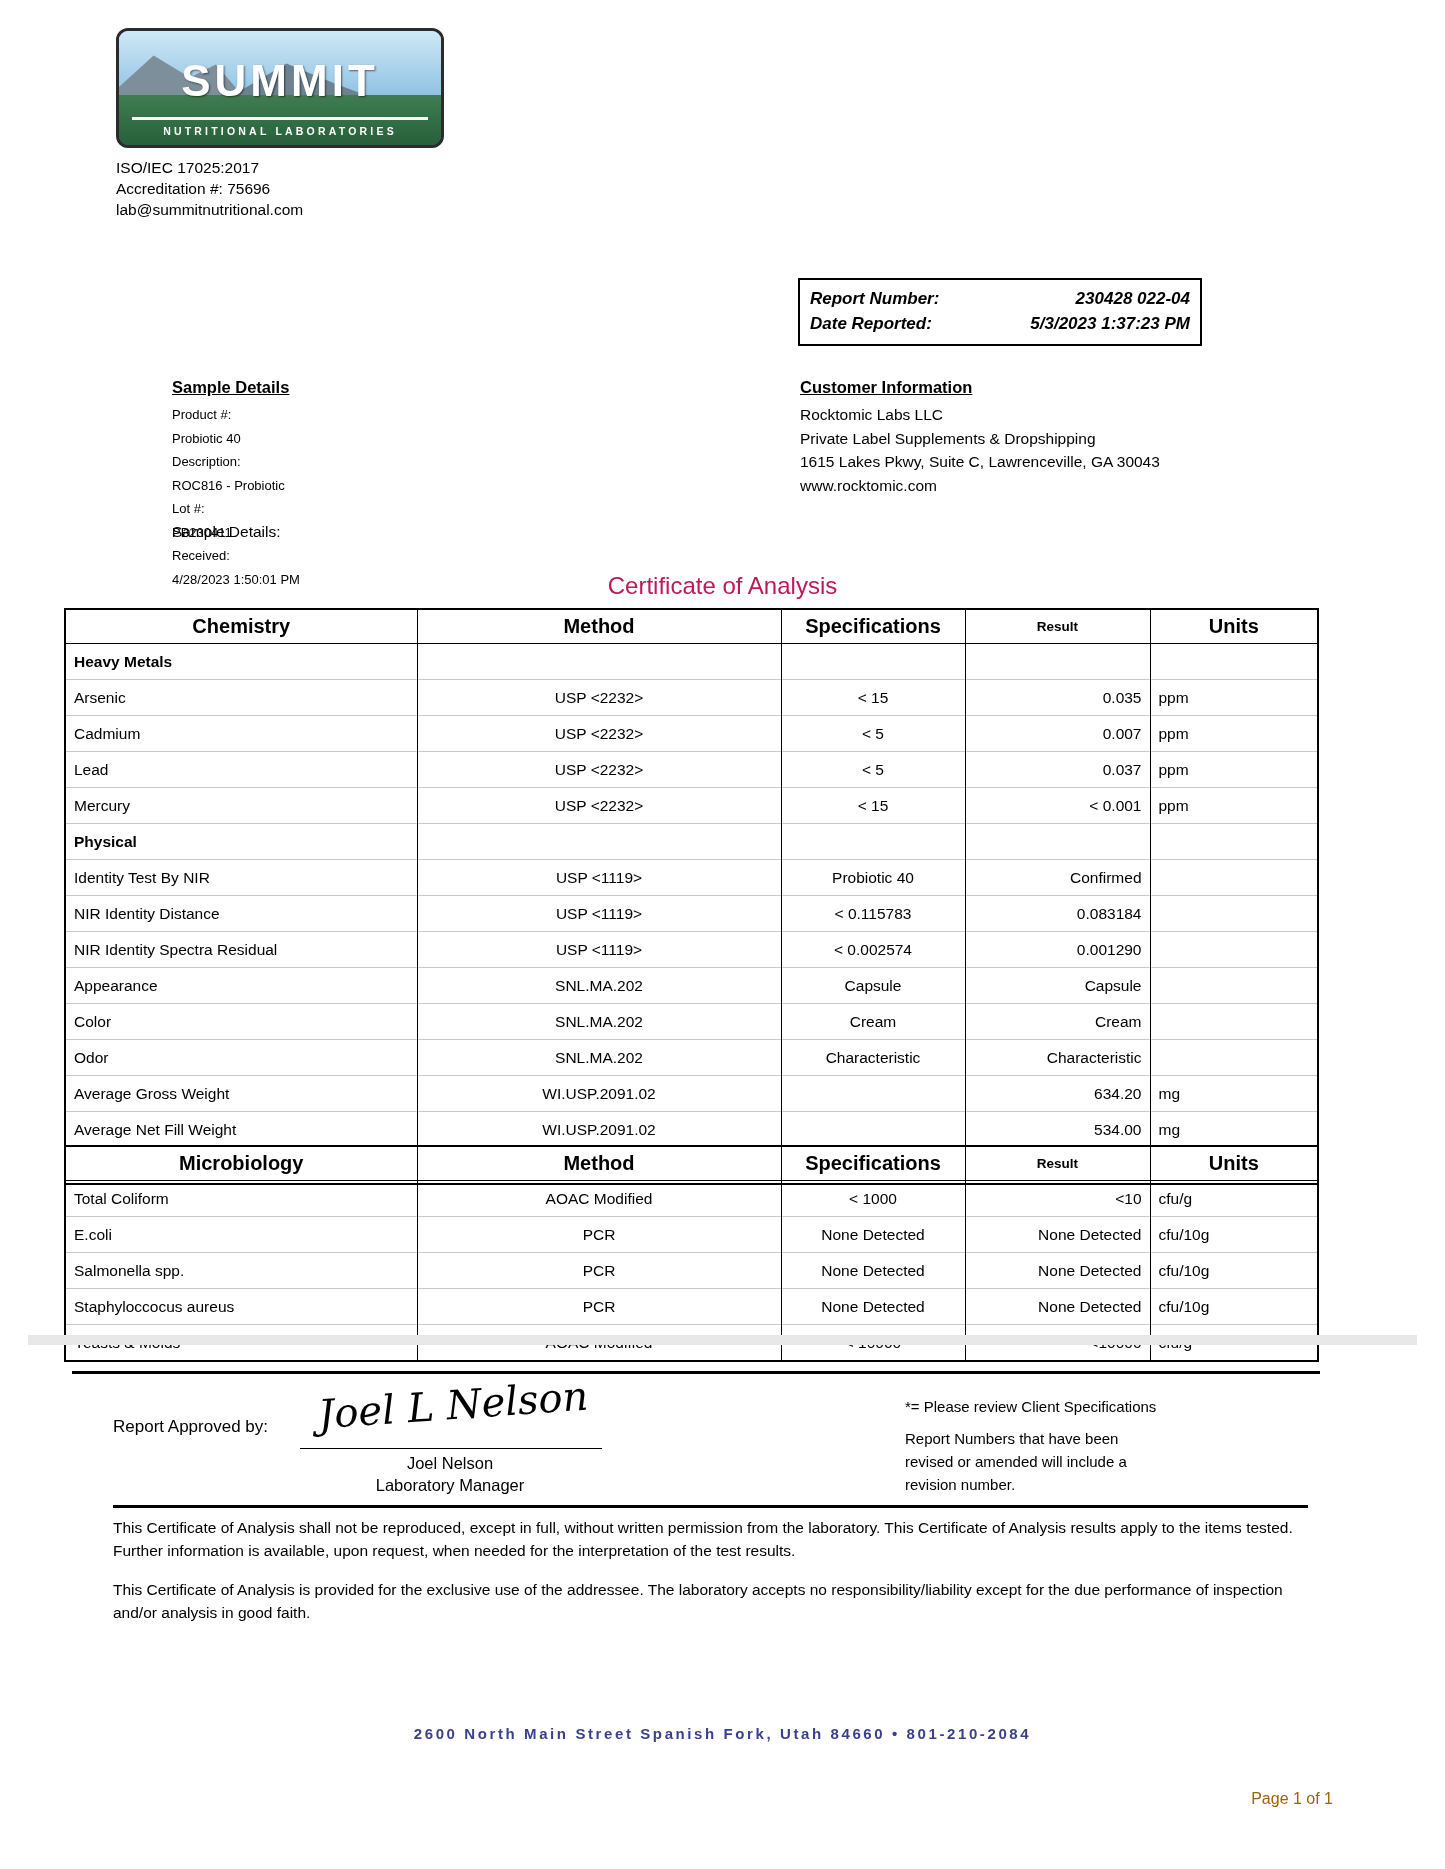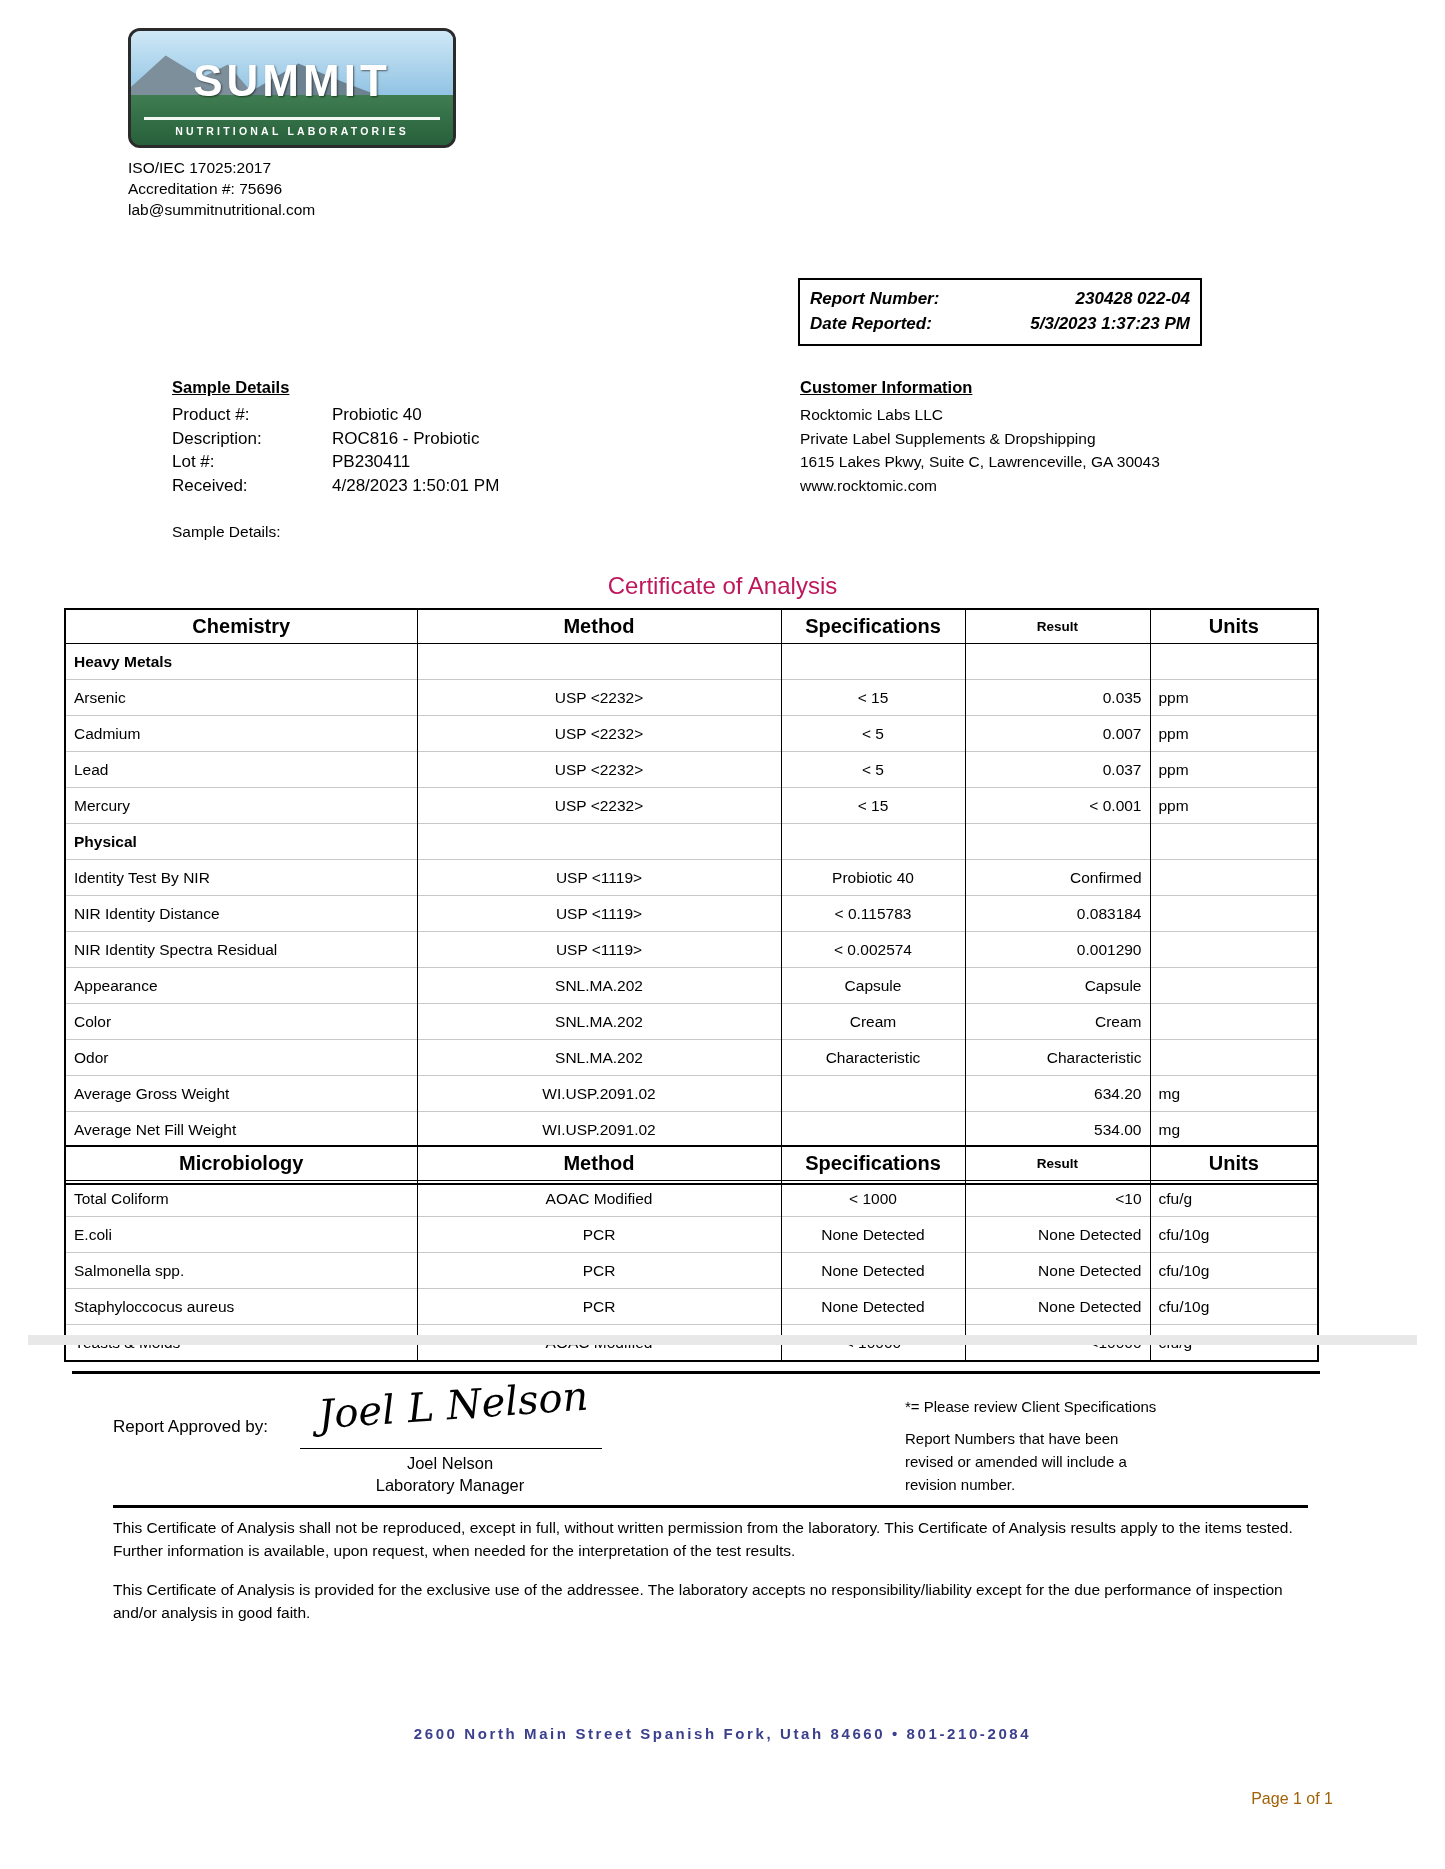--- a/index.html
+++ b/index.html
@@ -18,21 +18,21 @@
     position: relative;
     width: 1445px;
     height: 1869px;
     box-sizing: border-box;
     padding: 0;
   }
 
   
   .header {
     position: absolute;
-    left: 128px;
+    left: 116px;
     top: 28px;
     width: 600px;
   }
   .logo {
     width: 328px;
     height: 120px;
     border: 3px solid #2b2b2b;
     border-radius: 12px;
     background: linear-gradient(#b9dcf0 0%, #cfe7f5 38%, #9fc9e4 52%, #6fa9cf 60%, #3f7f56 61%, #2e6a43 100%);
     position: relative;
@@ -137,22 +137,23 @@
     width: 520px;
   }
   .info-title {
     font-weight: bold;
     font-size: 16.5px;
     text-decoration: underline;
     margin-bottom: 6px;
   }
   .kv {
     display: flex;
-    font-size: 17px;
+    font-size: 13px;
     line-height: 23.5px;
+    flex-direction: column;
   }
   .kv .k { width: 160px; }
   .kv .v { flex: 1; }
   .plain-line {
     font-size: 15.5px;
     line-height: 23.5px;
   }
   .sample-details-label {
     position: absolute;
     left: 172px;

